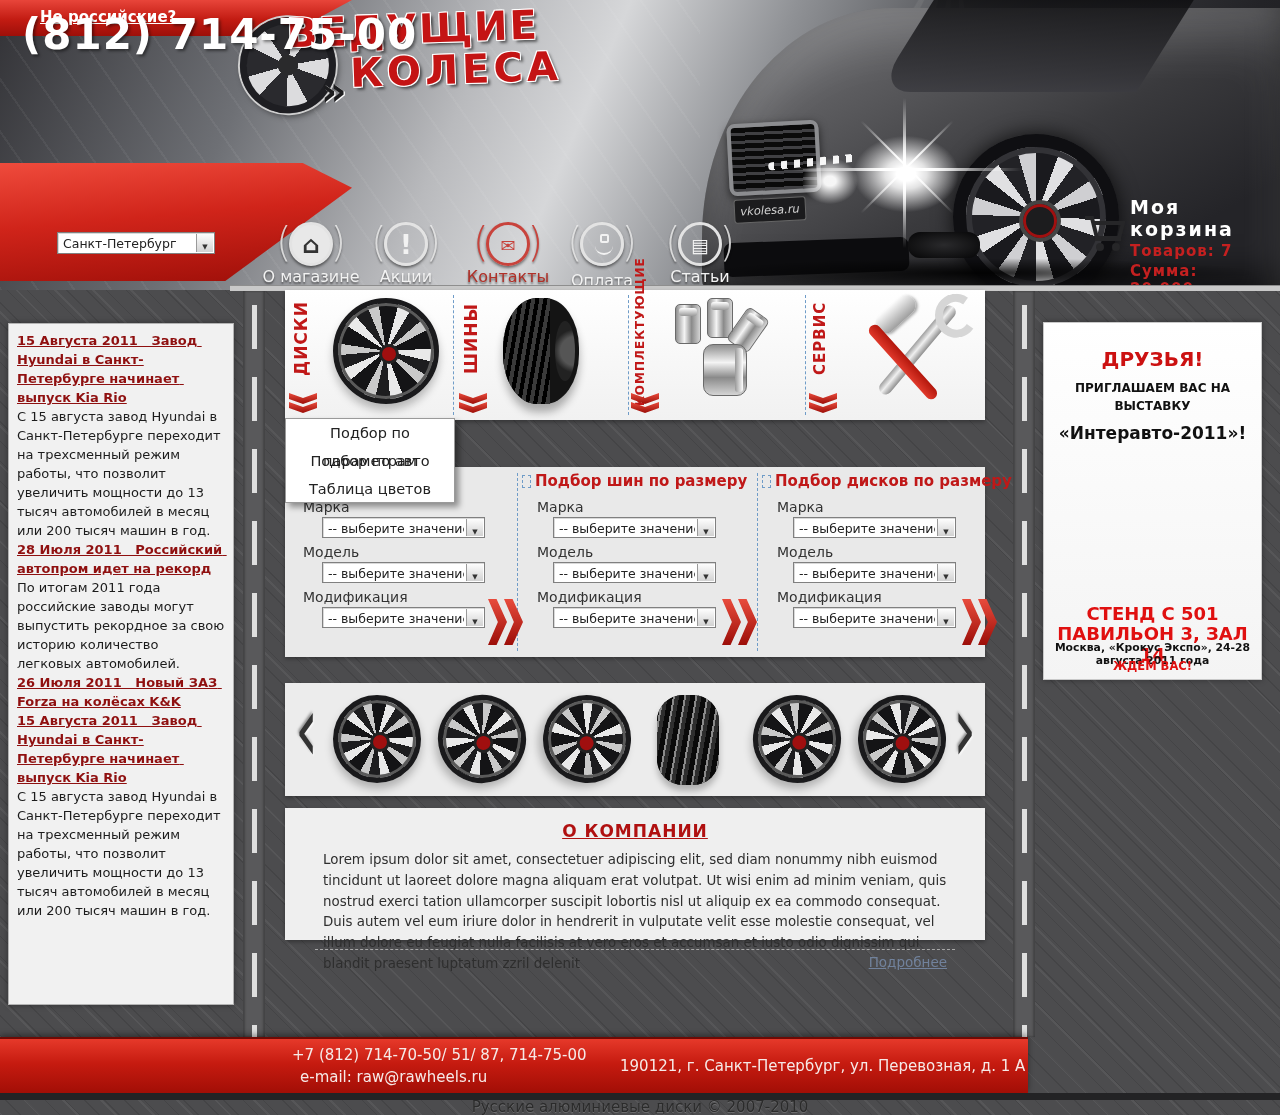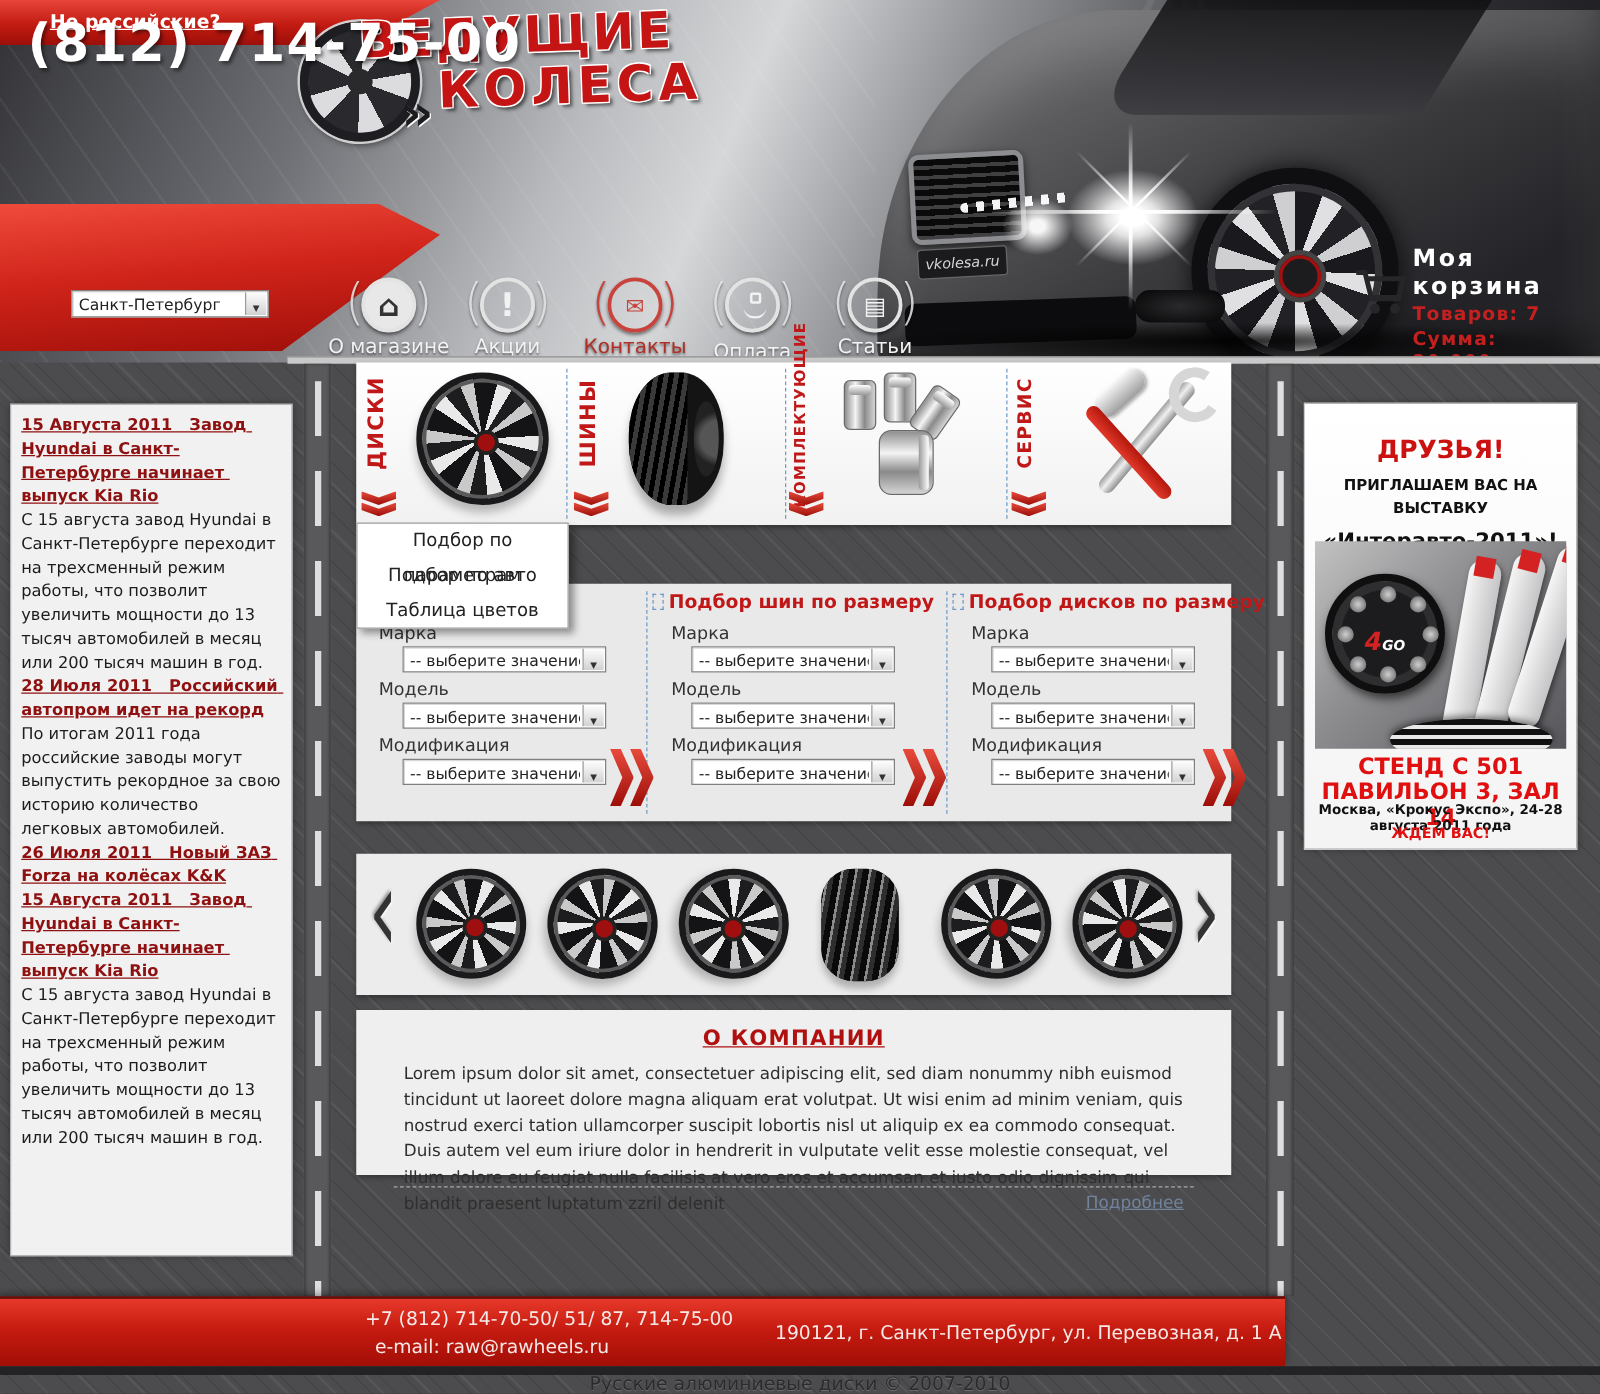--- a/index.html
+++ b/index.html
@@ -503,39 +503,20 @@
     <div class="about-title">О КОМПАНИИ</div>
     <div class="about-text">Lorem ipsum dolor sit amet, consectetuer adipiscing elit, sed diam nonummy nibh euismod tincidunt ut laoreet dolore magna aliquam erat volutpat. Ut wisi enim ad minim veniam, quis nostrud exerci tation ullamcorper suscipit lobortis nisl ut aliquip ex ea commodo consequat. Duis autem vel eum iriure dolor in hendrerit in vulputate velit esse molestie consequat, vel illum dolore eu feugiat nulla facilisis at vero eros et accumsan et iusto odio dignissim qui blandit praesent luptatum zzril delenit</div>
     <div class="about-div"></div>
     <a class="about-more">Подробнее</a>
   </div>
 
   <div class="promo">
     <div class="promo-friends">ДРУЗЬЯ!</div>
     <div class="promo-invite">ПРИГЛАШАЕМ ВАС НА ВЫСТАВКУ</div>
     <div class="promo-expo">«Интеравто-2011»!</div>
-    <div class="promo-img">
-      <div class="p-blade" style="left:112px; top:14px; transform:rotate(10deg);"></div>
-      <div class="p-blade" style="left:143px; top:8px; transform:rotate(14deg);"></div>
-      <div class="p-blade" style="left:174px; top:2px; transform:rotate(18deg);"></div>
-      <div class="p-disc">
-        <span class="p-bolt" style="left:38px; top:4px;"></span>
-        <span class="p-bolt" style="left:62px; top:12px;"></span>
-        <span class="p-bolt" style="left:72px; top:36px;"></span>
-        <span class="p-bolt" style="left:62px; top:60px;"></span>
-        <span class="p-bolt" style="left:38px; top:68px;"></span>
-        <span class="p-bolt" style="left:14px; top:60px;"></span>
-        <span class="p-bolt" style="left:4px; top:36px;"></span>
-        <span class="p-bolt" style="left:14px; top:12px;"></span>
-        <div class="p-brand">
-          <span class="b4">4</span><span class="bgo">GO</span>
-        </div>
-      </div>
-      <div class="p-floor"></div>
-    </div>
     <div class="promo-stand">СТЕНД С 501</div>
     <div class="promo-pav">ПАВИЛЬОН 3, ЗАЛ 14</div>
     <div class="promo-place">Москва, «Крокус Экспо», 24-28 августа 2011 года</div>
     <div class="promo-wait">ЖДЕМ ВАС!</div>
   </div>
 
   <div class="footer">
     <div class="foot-phones">+7 (812) 714-70-50/ 51/ 87, 714-75-00</div>
     <div class="foot-email">e-mail: raw@rawheels.ru</div>
     <div class="foot-addr">190121, г. Санкт-Петербург, ул. Перевозная, д. 1 А</div>

